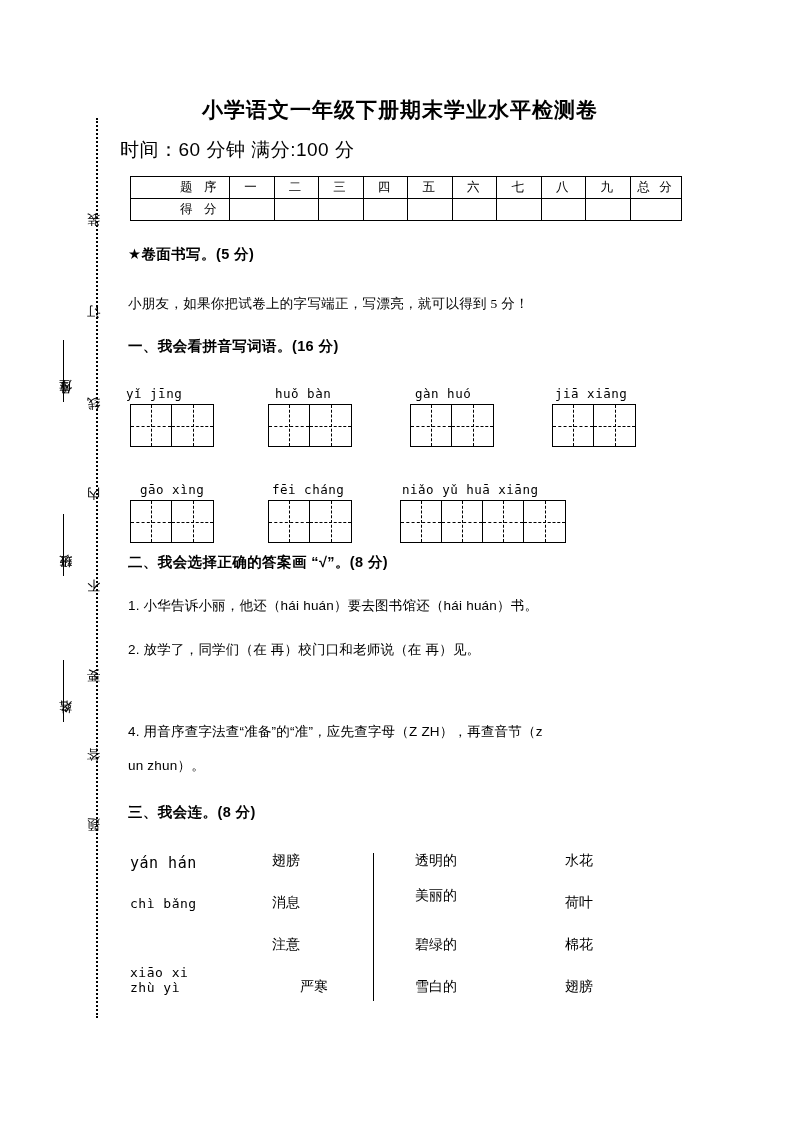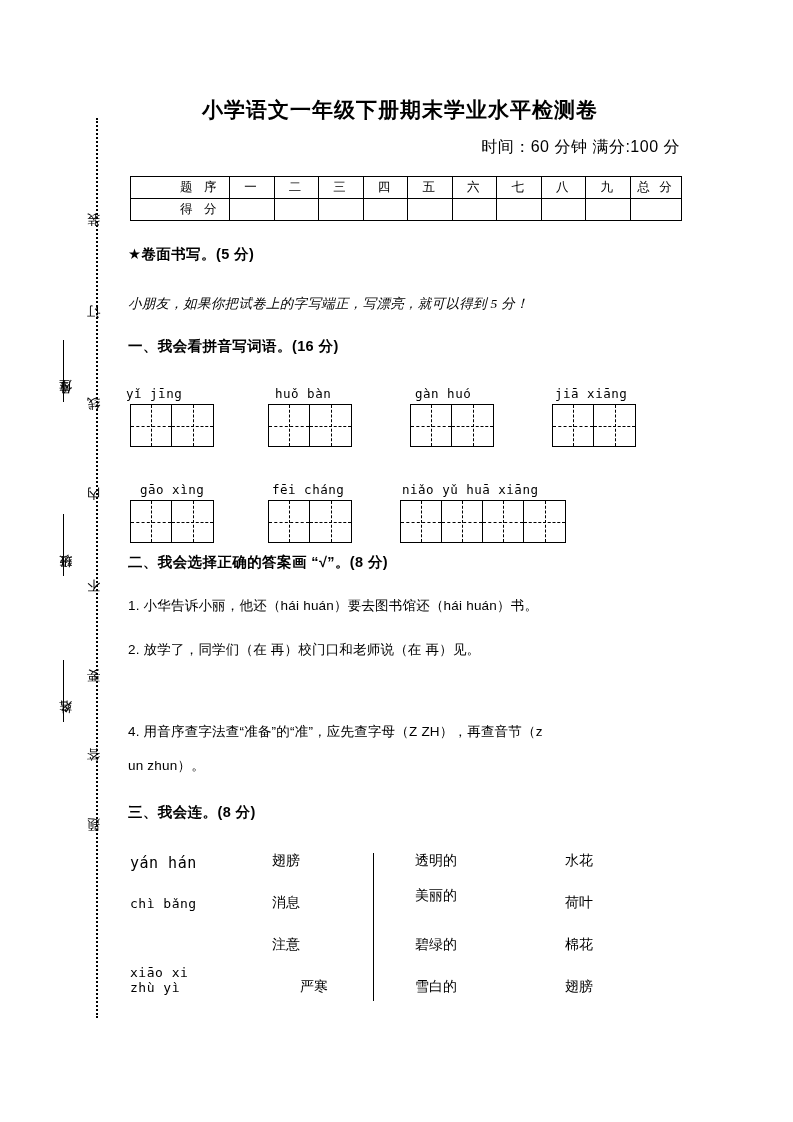--- a/index.html
+++ b/index.html
@@ -57,21 +57,21 @@
   
   .content{position:absolute;left:120px;top:0;width:673px;height:1122px;}
 
   .title{
     position:absolute;left:0;top:96px;width:560px;
     text-align:center;
     font-size:21px;font-weight:bold;letter-spacing:1px;
   }
   .subtitle{
     position:absolute;left:0;top:137px;width:560px;
-    text-align:right;font-size:16px;letter-spacing:0.5px;
+    text-align:left;font-size:19px;letter-spacing:0.5px;
   }
 
   table.score{
     position:absolute;left:10px;top:176px;
     border-collapse:collapse;
     width:552px;
   }
   table.score td{
     border:1px solid #000;
     height:21px;
@@ -186,21 +186,21 @@
         <td></td>
         <td></td>
         <td></td>
         <td></td>
         <td></td>
       </tr>
     </tbody>
       </table>
 
     <div class="qhead" style="left:8px;top:245px;">★卷面书写。(5 分)</div>
-    <div class="ptext" style="left:8px;top:295px;font-style:italic;">小朋友，如果你把试卷上的字写端正，写漂亮，就可以得到 5 分！</div>
+    <div class="ptext" style="left:8px;top:295px;">小朋友，如果你把试卷上的字写端正，写漂亮，就可以得到 5 分！</div>
 
     <div class="qhead" style="left:8px;top:337px;">一、我会看拼音写词语。(16 分)</div>
 
     <div class="py" style="left:6px;top:386px;">yǐ  jīng</div>
     <div class="grid" style="left:10px;top:404px;">
       <div class="cell"></div>
       <div class="cell"></div>
     </div>
 
     <div class="py" style="left:155px;top:386px;">huǒ bàn</div>

